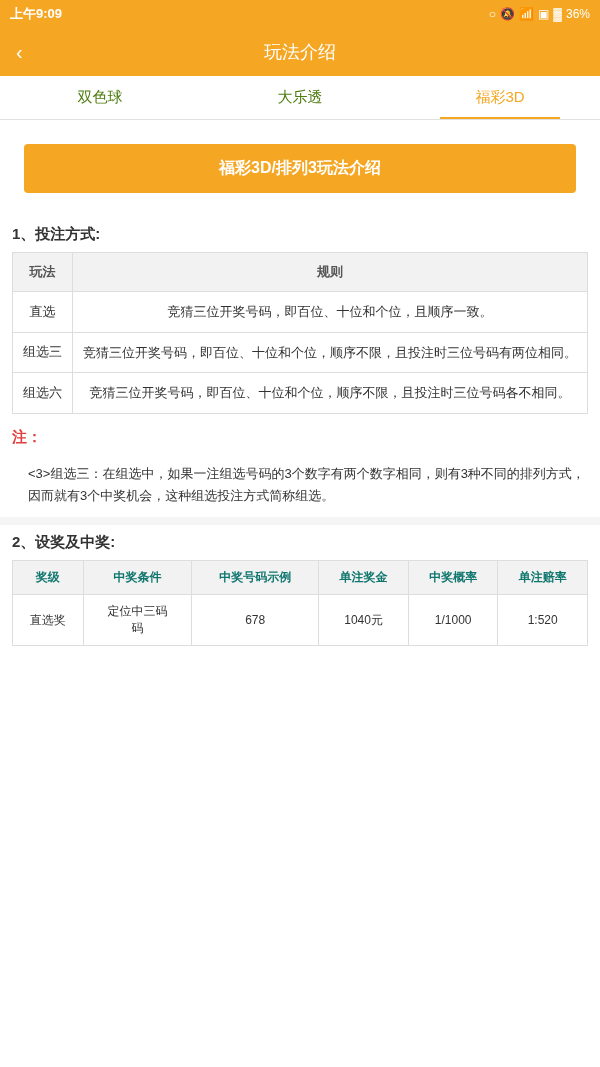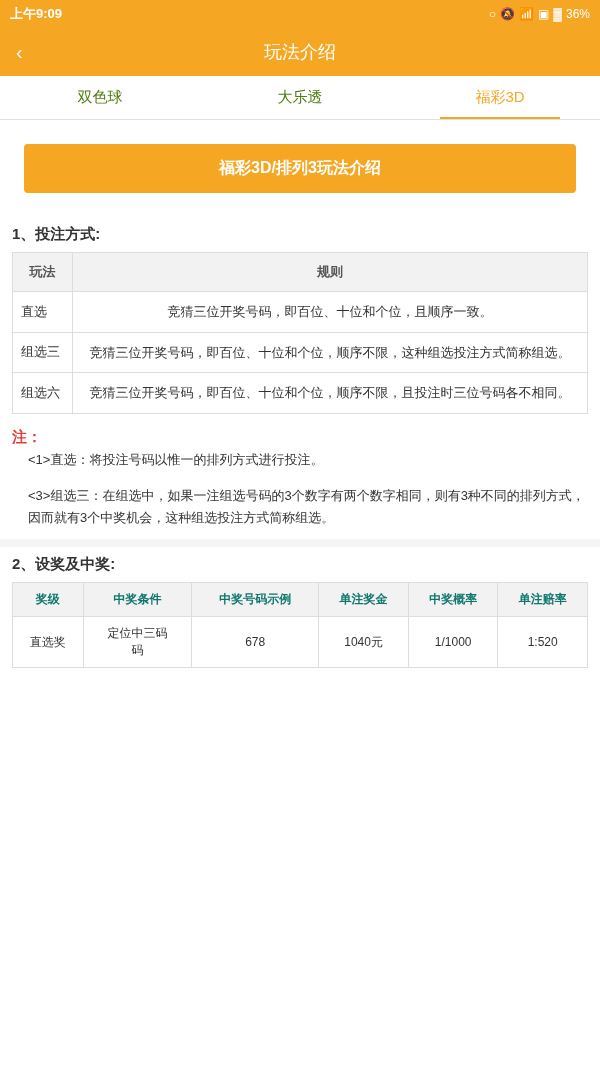--- a/index.html
+++ b/index.html
@@ -118,20 +118,21 @@
     .game-table th {
       background: #f2f2f2;
       border: 1px solid #ddd;
       padding: 10px 8px;
       text-align: center;
       color: #555;
     }
     .game-table td {
       border: 1px solid #ddd;
       padding: 10px 8px;
+      text-align: center;
       color: #333;
       vertical-align: middle;
     }
     .game-table td.rule-cell {
       text-align: center;
       line-height: 1.5;
     }
     .game-table td.play-name {
       width: 60px;
       font-weight: 500;
@@ -233,32 +234,31 @@
           <th>规则</th>
         </tr>
       </thead>
       <tbody>
         <tr>
           <td class="play-name">直选</td>
           <td class="rule-cell">竞猜三位开奖号码，即百位、十位和个位，且顺序一致。</td>
         </tr>
         <tr>
           <td class="play-name">组选三</td>
-          <td class="rule-cell">竞猜三位开奖号码，即百位、十位和个位，顺序不限，这种组选投注方式简称组选。</td>
+          <td class="rule-cell">竞猜三位开奖号码，即百位、十位和个位，顺序不限，且投注时三位号码有两位相同。</td>
         </tr>
         <tr>
           <td class="play-name">组选六</td>
           <td class="rule-cell">竞猜三位开奖号码，即百位、十位和个位，顺序不限，且投注时三位号码各不相同。</td>
         </tr>
       </tbody>
     </table>
 
     <div class="notes">
       <span class="note-title">注：</span>
-      <div style="padding-left: 16px;">&lt;1&gt;直选：将投注号码以惟一的排列方式进行投注。</div>
       <div style="padding-left: 16px; margin-top: 14px;">&lt;3&gt;组选三：在组选中，如果一注组选号码的3个数字有两个数字相同，则有3种不同的排列方式，因而就有3个中奖机会，这种组选投注方式简称组选。</div>
     </div>
 
     <div class="divider"></div>
 
     <div class="section2-title">2、设奖及中奖:</div>
 
     <table class="prize-table">
       <thead>
         <tr>

